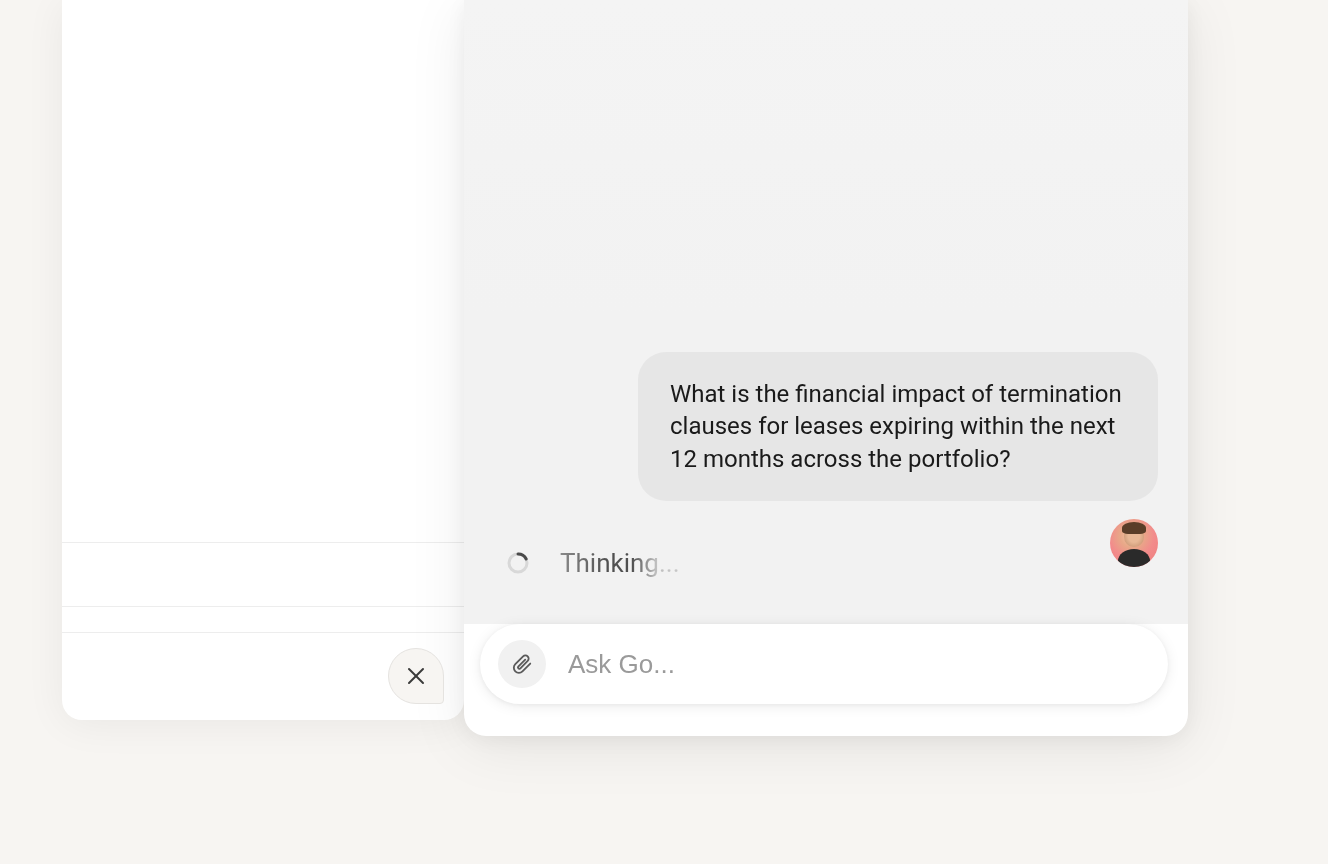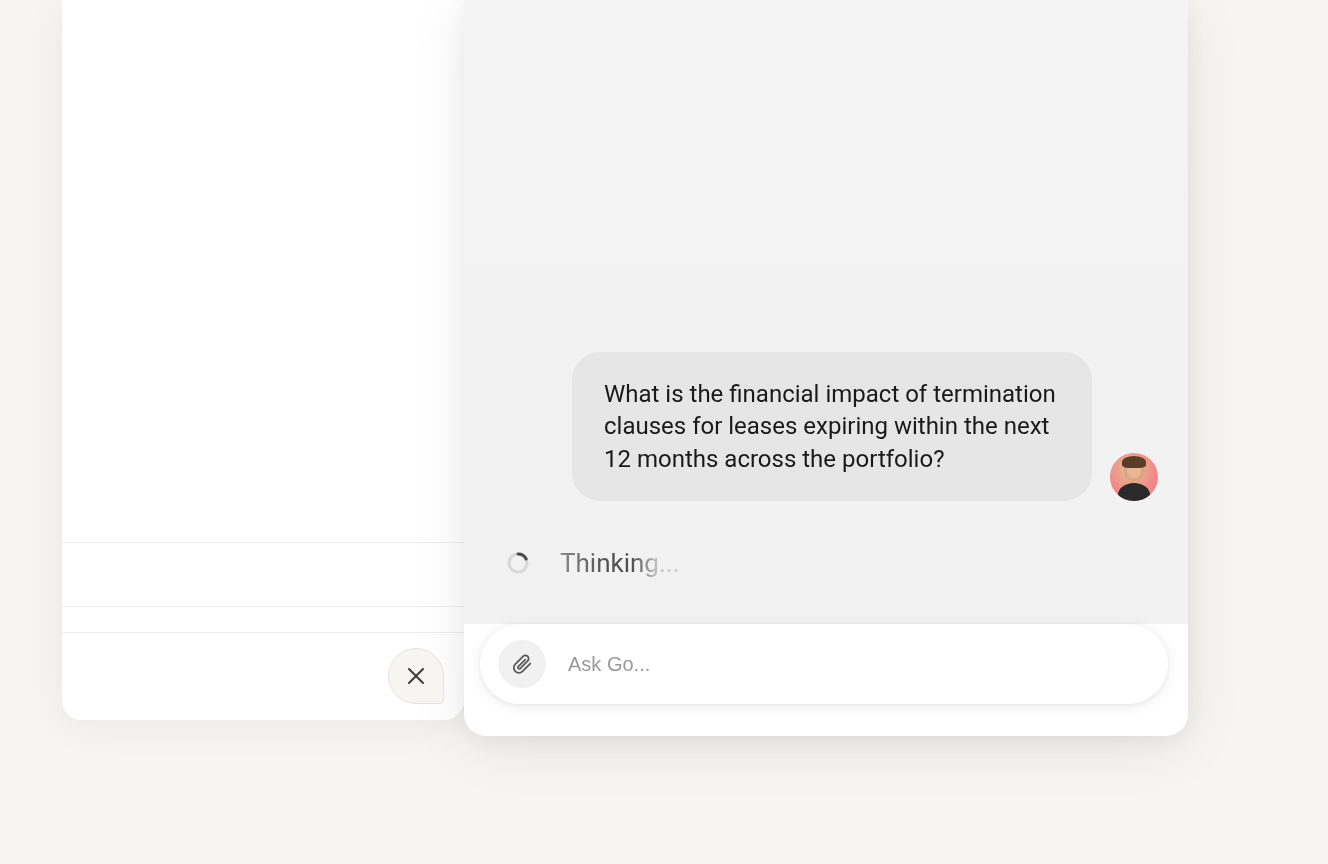--- a/index.html
+++ b/index.html
@@ -82,20 +82,21 @@
     }
     
     .message-row {
       position: absolute;
       top: 352px;
       right: 30px;
       left: 108px;
       display: flex;
       align-items: flex-end;
       gap: 18px;
+      flex-direction: column;
     }
     
     .message-bubble {
       background: #e6e6e6;
       border-radius: 28px;
       padding: 26px 32px;
       font-size: 24px;
       line-height: 1.35;
       color: #1a1a1a;
       flex: 1;
@@ -208,21 +209,21 @@
       height: 22px;
       stroke: #5a5a5a;
       stroke-width: 2;
       fill: none;
     }
     
     .input-field {
       flex: 1;
       border: none;
       outline: none;
-      font-size: 20px;
+      font-size: 26px;
       color: #1a1a1a;
       background: transparent;
     }
     
     .input-field::placeholder {
       color: #9a9a9a;
     }
   </style>
 </head>
 <body>

